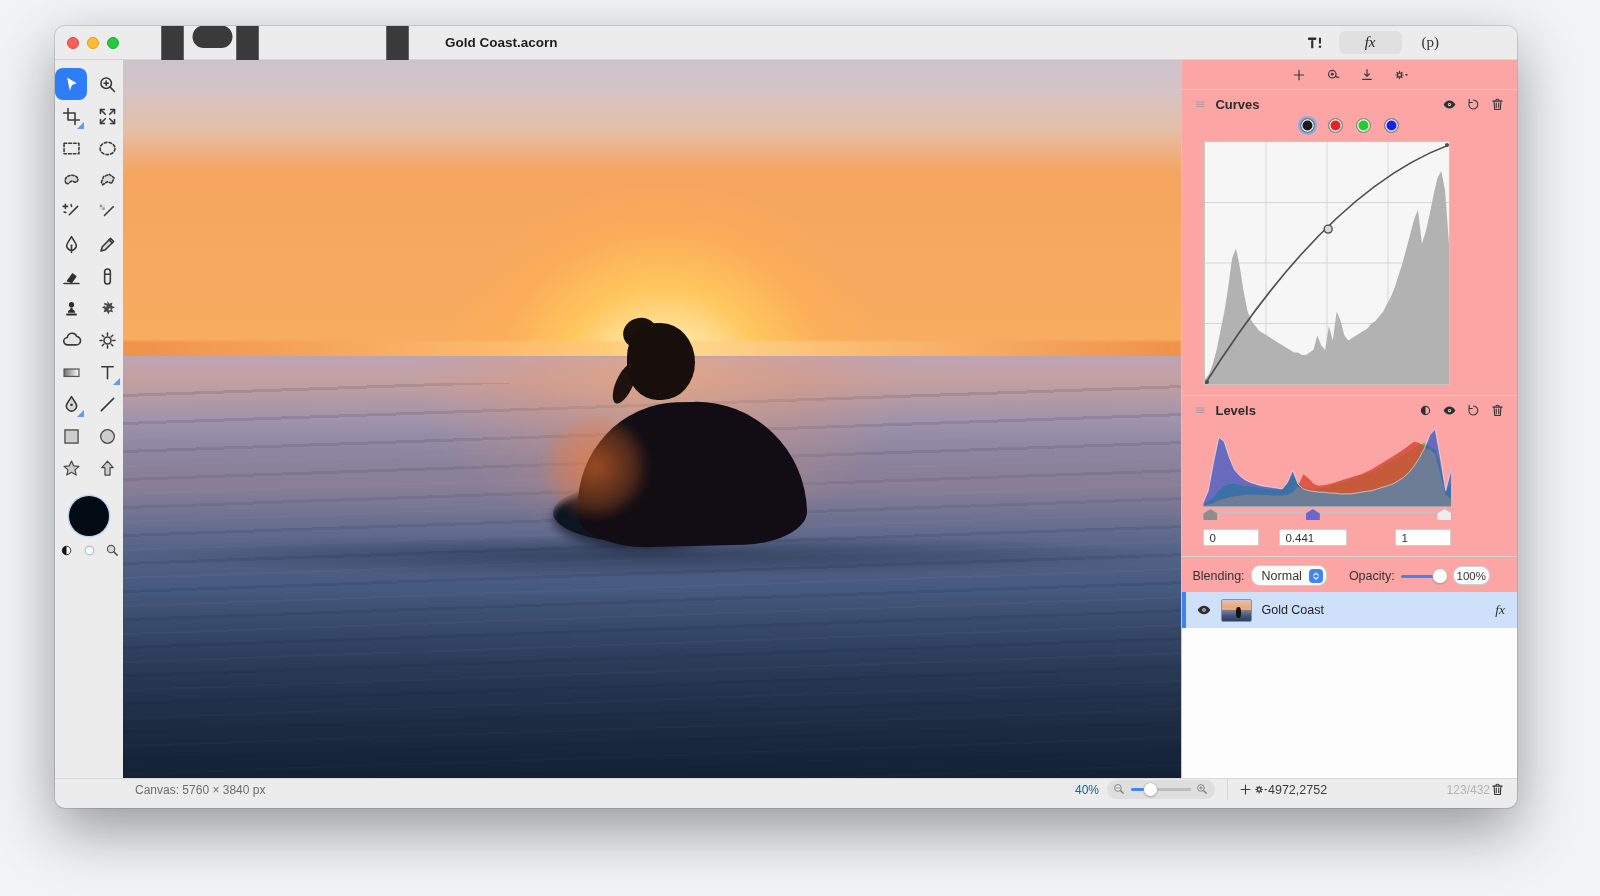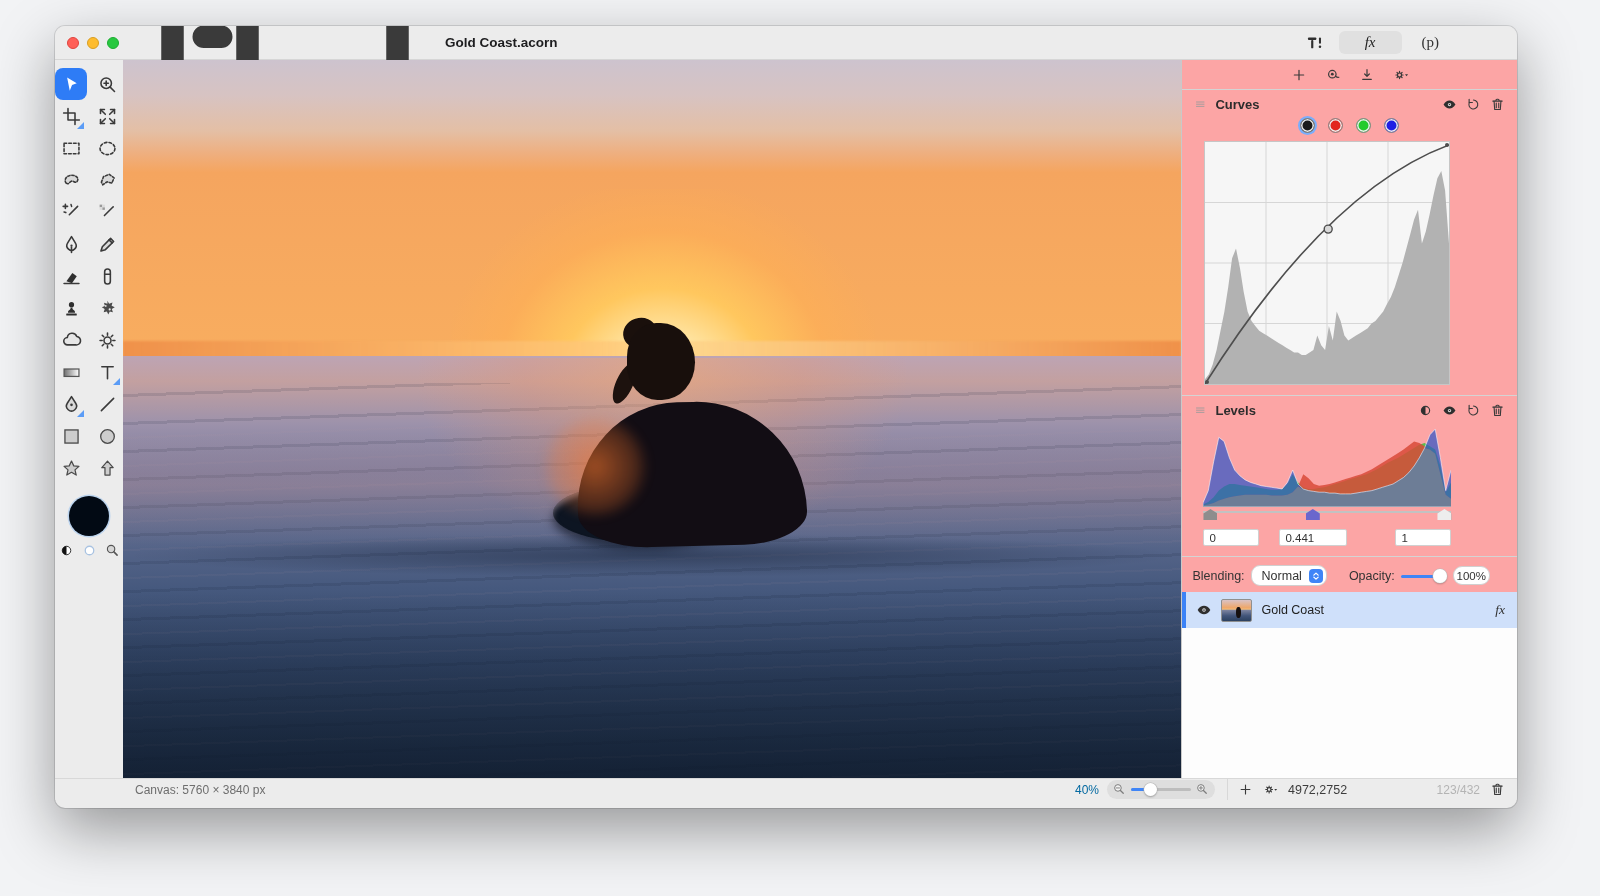--- a/index.html
+++ b/index.html
@@ -113,21 +113,21 @@
   .thumb { width:31px; height:23px; border:1px solid #8f8f8f; border-radius:2px; position:relative; overflow:hidden;
            background:linear-gradient(180deg,#d9c2c6 0%, #efa667 38%, #f6c07b 44%, #7d84a0 48%, #42557a 75%, #2c4160 100%); }
   .thumb i { position:absolute; left:45%; top:36%; width:5px; height:11px; background:#16100f; border-radius:45%; }
   .layer-name { font-size:12.5px; color:#222; }
   .layer-fx { margin-left:auto; font-family:"Liberation Serif", serif; font-style:italic; font-size:13.5px; color:#333; }
   .layers-rest { flex:1; background:#fdfdfd; }
 
   
   .statusbar { height:22px; display:flex; background:#ececec; border-top:1px solid #d8d8d8; font-size:12px; color:#6e6e6e; }
   .sb-left { width:1172px; display:flex; align-items:center; padding:0 12px 0 80px; position:relative; }
-  .sb-right { width:290px; display:flex; align-items:center; padding:0 12px 0 10px; gap:10px; color:#444; border-left:1px solid #d8d8d8; }
+  .sb-right { width:290px; display:flex; align-items:center; padding:0 12px 0 10px; color:#444; border-left:1px solid #d8d8d8; }
   .zoom-cluster { margin-left:auto; display:flex; align-items:center; gap:8px; }
   .zoom-pct { color:#0369a1; }
   .zoom-pill { width:108px; height:19px; border-radius:10px; background:#dedede; display:flex; align-items:center; padding:0 5px; gap:4px; }
   .zoom-pill svg { width:13px; height:13px; flex:none; }
   .z-track { position:relative; flex:1; height:3px; background:#bdbdbd; border-radius:2px; }
   .z-fill { position:absolute; left:0; top:0; bottom:0; background:#3f85f7; border-radius:2px; }
   .z-knob { position:absolute; top:-5.5px; width:13px; height:13px; border-radius:50%; background:#fff;
             box-shadow:0 0 0 .5px #b5b5b5, 0 1px 2px rgba(0,0,0,.3); }
   .sb-right svg { width:15px; height:15px; }
   .coords { font-size:12.5px; color:#3d3d3d; }

